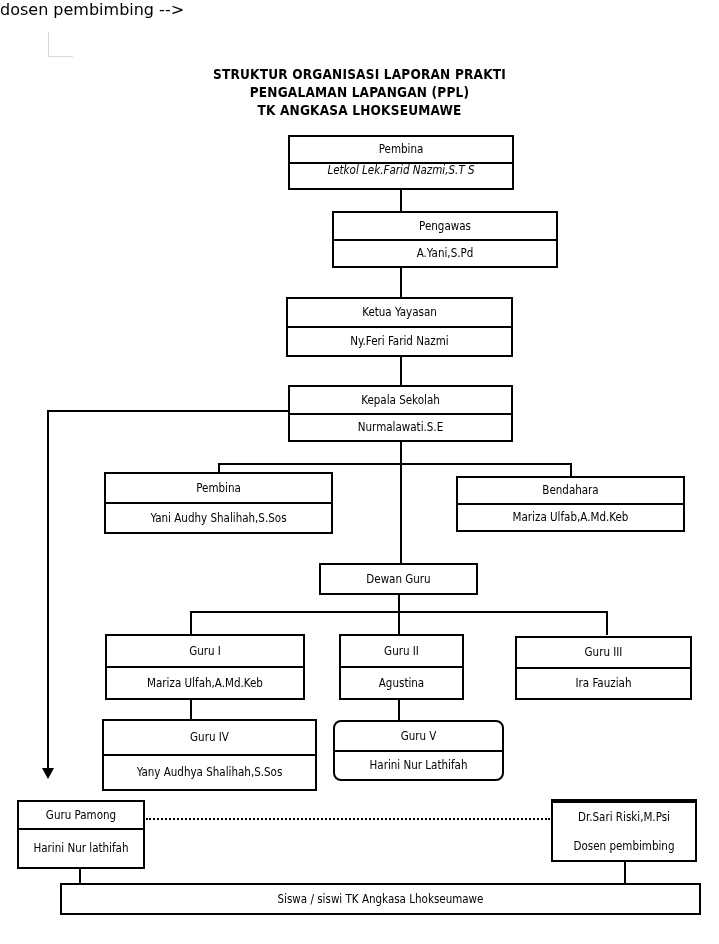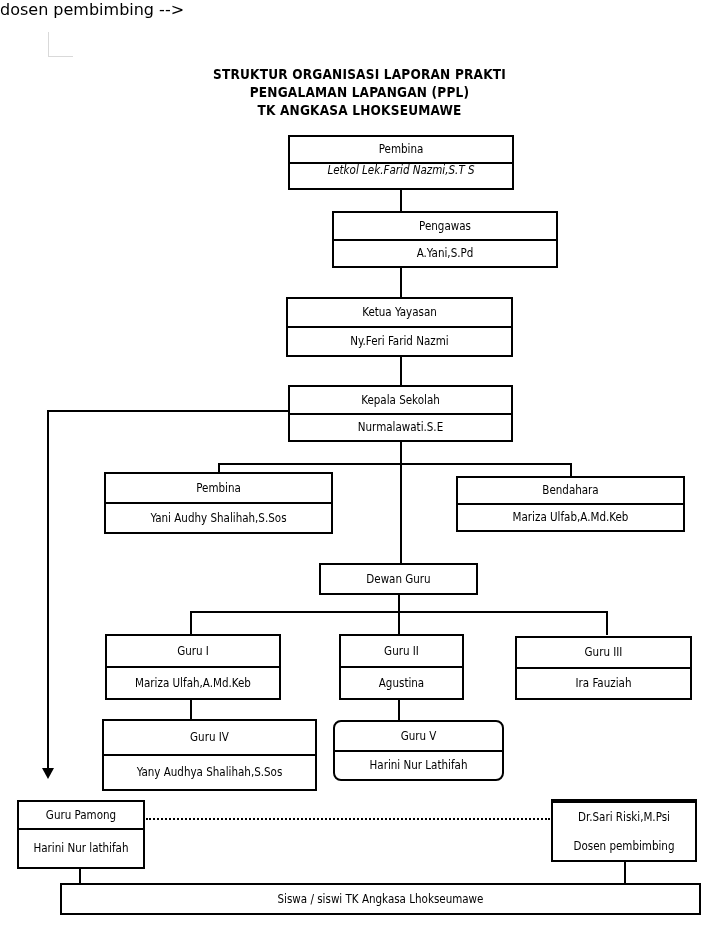--- a/index.html
+++ b/index.html
@@ -201,21 +201,21 @@
     <div class="cell">Bendahara</div>
     <div class="cell sep">Mariza Ulfab,A.Md.Keb</div>
   </div>
 
   
   <div class="box" style="left:319px; top:563px; width:159px; height:32px;">
     <div class="cell">Dewan Guru</div>
   </div>
 
   
-  <div class="box" style="left:105px; top:634px; width:176px; height:66px;">
+  <div class="box" style="left:105px; top:634px; width:200px; height:66px;">
     <div class="cell">Guru I</div>
     <div class="cell sep">Mariza Ulfah,A.Md.Keb</div>
   </div>
 
   
   <div class="box" style="left:339px; top:634px; width:125px; height:66px;">
     <div class="cell">Guru II</div>
     <div class="cell sep">Agustina</div>
   </div>
 

